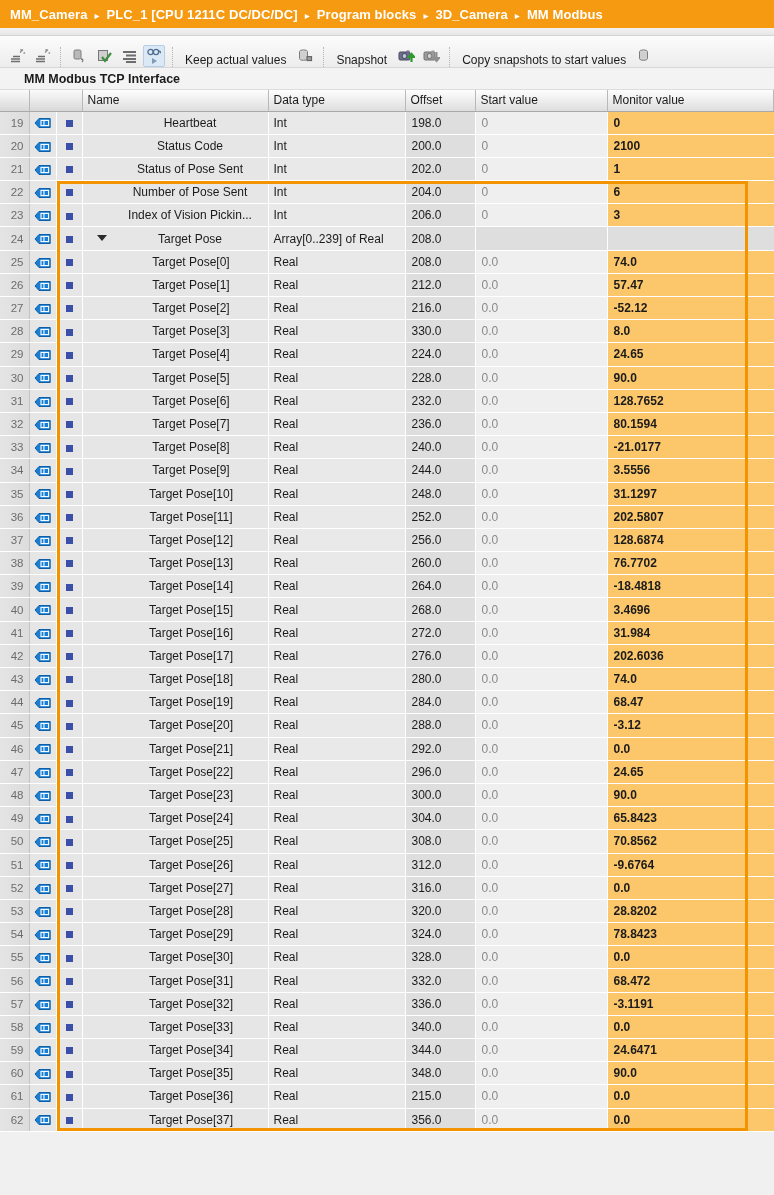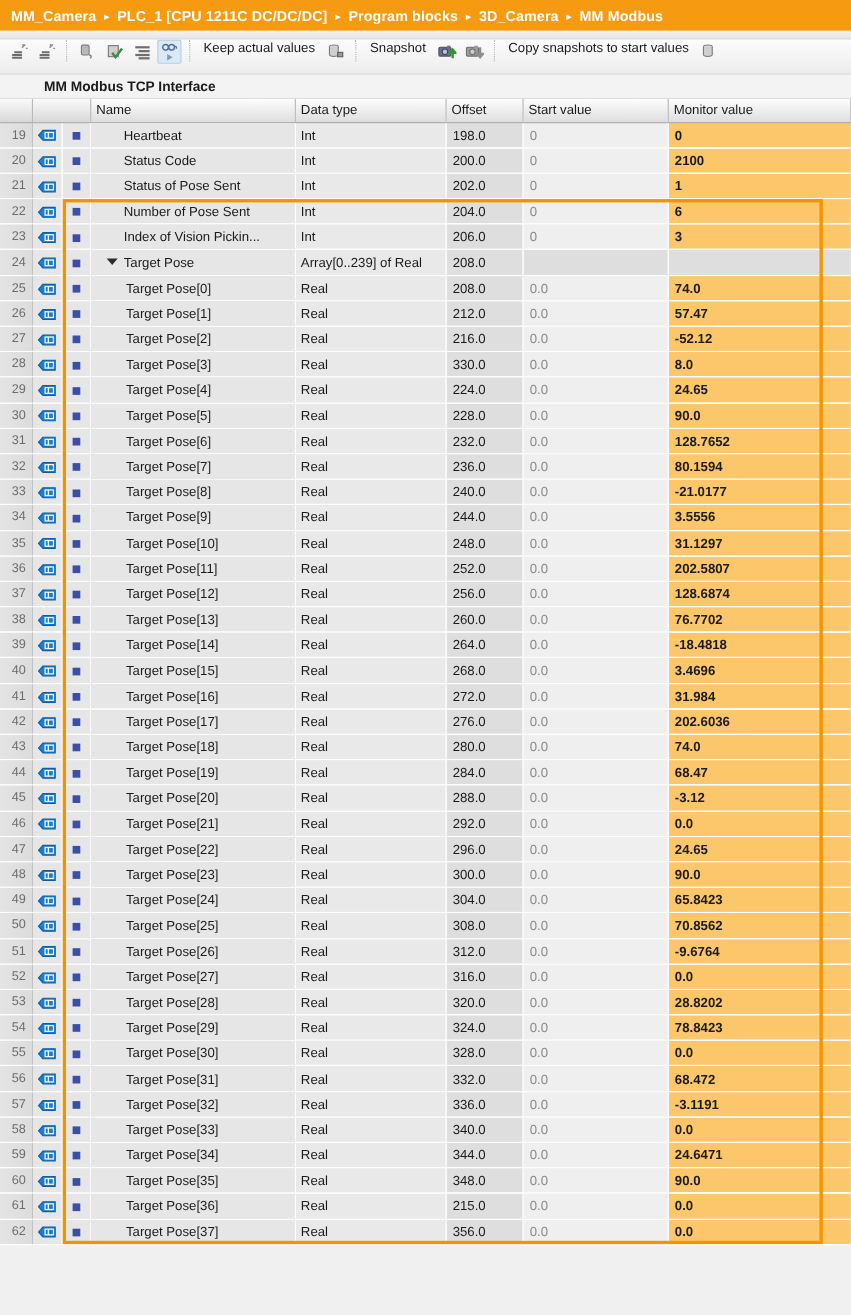--- a/index.html
+++ b/index.html
@@ -38,21 +38,21 @@
     background: linear-gradient(#f2f2f2, #e7e7e7);
     border-bottom: 1px solid #d4d4d4;
   }
 
   
   #toolbar {
     height: 32px;
     background: linear-gradient(#fcfcfc, #ececec);
     border-bottom: 1px solid #d8d8d8;
     display: flex;
-    align-items: flex-start;
+    align-items: flex-end;
     padding-left: 6px;
     gap: 3px;
     overflow: hidden;
     white-space: nowrap;
   }
   .tbtn {
     width: 22px; height: 22px;
     display: flex; align-items: center; justify-content: center;
     border: 1px solid transparent;
     border-radius: 2px;
@@ -74,21 +74,21 @@
     padding: 0 5px;
     flex: 0 0 auto;
   }
 
   
   #subtitle-bar {
     height: 22px;
     background: #f3f3f3;
     border-bottom: 1px solid #dcdcdc;
     display: flex; align-items: center;
-    padding-left: 40px;
+    padding-left: 24px;
   }
   #subtitle-bar .txt {
     font-size: 12.5px; font-weight: bold; color: #1b1b1b;
   }
 
   
   #grid { width: 774px; }
   table { border-collapse: collapse; width: 774px; table-layout: fixed; }
 
   thead th {
@@ -127,21 +127,21 @@
     text-align: right;
     padding-right: 5px;
   }
   .c-icon {
     width: 27px;
     background: #e6e6e6;
     border-right: 1px solid #ffffff;
     text-align: center;
   }
   .c-dot  { width: 26px; background: #e6e6e6; text-align: center; }
-  .c-name { width: 186px; background: #e6e6e6; }
+  .c-name { width: 186px; background: #e6e6e6; text-align: center; }
   .c-type { width: 137px; background: #e9e9e9; padding-left: 5px; }
   .c-off  { width: 70px;  background: #dedede; padding-left: 6px; }
   .c-start{ width: 132px; background: #efefef; padding-left: 6px; color: #8a8a8a; }
   .c-mon  { width: 166px; background: #fcc76b; padding-left: 6px;
             border-right: 1px solid #fcc76b; font-weight: bold; }
   .c-last { width: 27px;  background: #efefef; }
 
   .c-mon.blank { background: #dedede; border-right-color:#dedede; }
   .c-start.blank { background: #dedede; }
 

